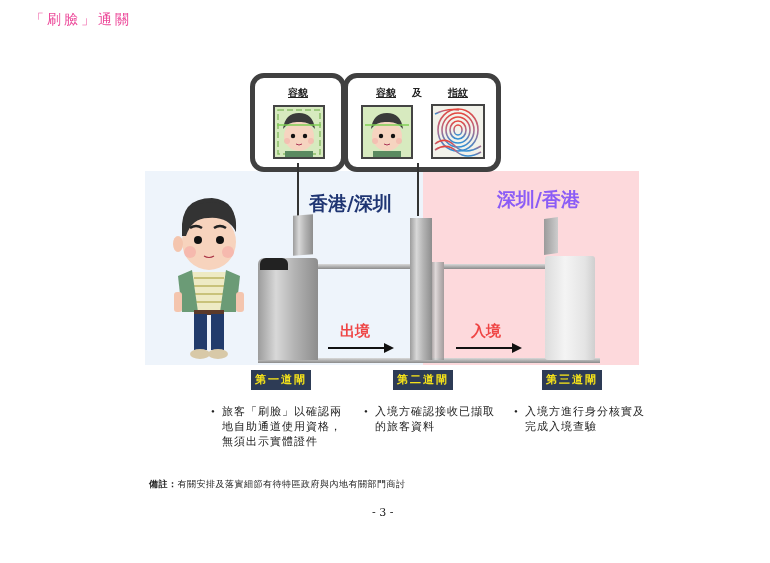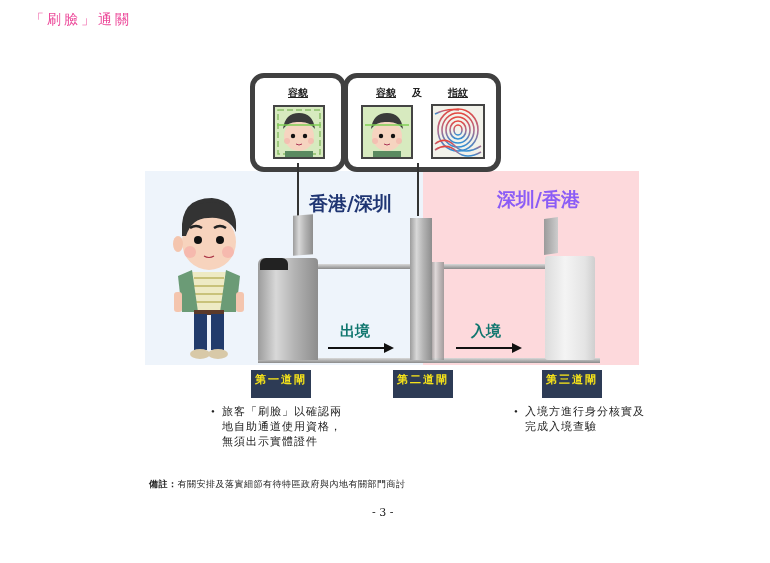--- a/index.html
+++ b/index.html
@@ -6,29 +6,29 @@
   body{width:770px;height:563px;position:relative;overflow:hidden;font-family:"DejaVu Sans","Liberation Sans",sans-serif;color:#222;}
   .abs{position:absolute;}
   .heading{left:30px;top:11px;font-size:14px;letter-spacing:3px;color:#ec4899;font-family:"DejaVu Sans",sans-serif;}
   .callout{border:5px solid #404040;border-radius:14px;background:#fff;}
   .callout-label{font-size:10px;font-weight:bold;text-decoration:underline;color:#222;font-family:"DejaVu Serif",serif;}
   .face-frame{border:2px solid #444;background:#d7eabf;overflow:hidden;}
   .region-left{left:145px;top:171px;width:278px;height:194px;background:#eef4fb;}
   .region-right{left:423px;top:171px;width:216px;height:194px;background:#fdd9dc;}
   .region-title{font-size:19px;font-weight:bold;letter-spacing:0px;font-family:"DejaVu Sans",sans-serif;}
   .pointer{width:1.5px;background:#333;}
-  .gate-label{background:#2d3b55;color:#f5e21a;font-size:11px;font-weight:bold;text-align:center;line-height:20px;height:28px;letter-spacing:2px;font-family:"DejaVu Serif",serif;}
+  .gate-label{background:#2d3b55;color:#f5e21a;font-size:11px;font-weight:bold;text-align:center;line-height:20px;height:20px;letter-spacing:2px;font-family:"DejaVu Serif",serif;}
   .bullets{font-size:11px;line-height:15px;color:#222;font-family:"DejaVu Serif",serif;letter-spacing:1px;}
   .bullets ul{margin:4px;padding:0;list-style:none;font-family:Liberation Serif, serif;}
   .bullets li{position:relative;padding-left:11px;}
   .bullets li:before{content:"•";position:absolute;left:0;top:0;}
   .note{left:149px;top:478px;font-size:9px;color:#222;font-family:"DejaVu Serif",serif;letter-spacing:0.5px;}
   .note b{font-weight:bold;}
   .pageno{left:372px;top:506px;font-size:11px;color:#222;font-family:"DejaVu Serif",serif;}
-  .arrow-text{font-size:15px;font-weight:bold;color:#0f766e;font-family:Liberation Sans, sans-serif;}
+  .arrow-text{font-size:15px;font-weight:bold;color:#ef4444;font-family:Liberation Sans, sans-serif;}
   .arrow-line{height:2px;background:#111;}
   .arrow-head{width:0;height:0;border-top:5px solid transparent;border-bottom:5px solid transparent;border-left:10px solid #111;}
   .metal{background:linear-gradient(90deg,#9c9c9c 0%,#d8d8d8 30%,#b4b4b4 60%,#8d8d8d 100%);}
   .metal-light{background:linear-gradient(90deg,#dcdcdc 0%,#f4f4f4 40%,#e4e4e4 80%,#cfcfcf 100%);}
   .rail{height:5px;background:linear-gradient(180deg,#d9d9d9,#8a8a8a);}
 </style>
 </head>
 <body>
 
 <div class="abs heading">「刷臉」通關</div>
@@ -157,20 +157,21 @@
 <div class="abs gate-label" style="left:393px;top:370px;width:60px;">第二道閘</div>
 <div class="abs gate-label" style="left:542px;top:370px;width:60px;">第三道閘</div>
 
 <div class="abs bullets" style="left:207px;top:400px;width:150px;">
   <ul>
     <li>旅客「刷臉」以確認兩地自助通道使用資格，無須出示實體證件</li>
   </ul>
 </div>
 <div class="abs bullets" style="left:360px;top:400px;width:148px;">
   <ul>
+    <li>入境方確認接收已擷取的旅客資料</li>
   </ul>
 </div>
 <div class="abs bullets" style="left:510px;top:400px;width:140px;">
   <ul>
     <li>入境方進行身分核實及完成入境查驗</li>
   </ul>
 </div>
 
 <div class="abs note">
   <b>備註：</b><span>有關安排及落實細節有待特區政府與內地有關部門商討</span>

